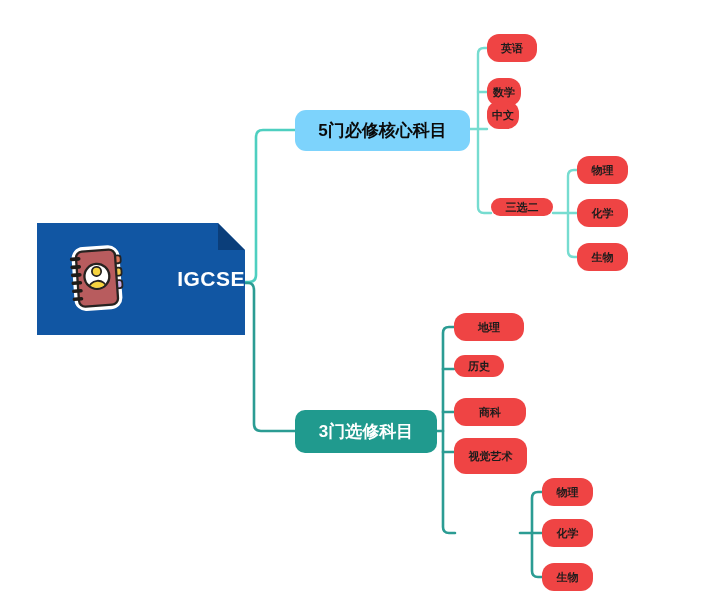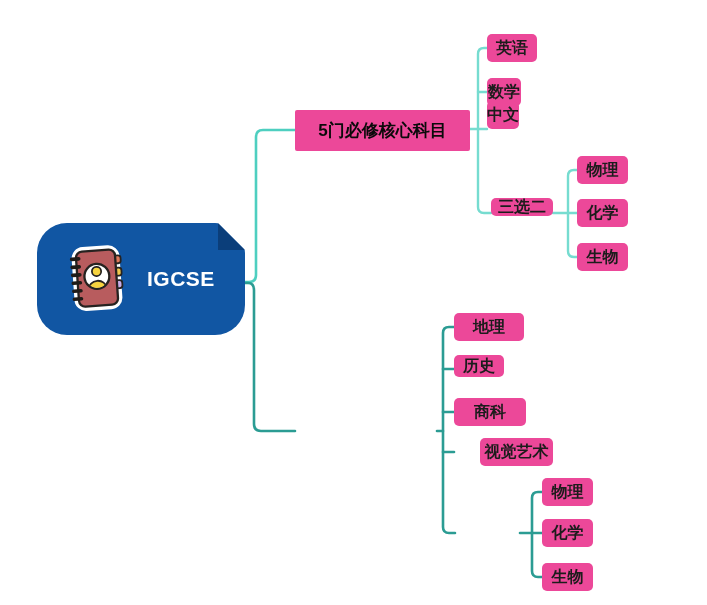--- a/index.html
+++ b/index.html
@@ -13,45 +13,44 @@
   svg.wires{position:absolute;left:0;top:0;}
   .node{
     position:absolute;
     display:flex;align-items:center;justify-content:center;
     box-sizing:border-box;
     font-weight:bold;
     white-space:nowrap;
     cursor:default;
   }
   .leaf{
-    background:#ec4899;
+    background:#ef4444;
     color:#1c1c1c;
-    border-radius:5px;
-    font-size:16px;
+    border-radius:12px;
+    font-size:11px;
   }
   .branch1{
-    background:#ec4899;
+    background:#7dd3fc;
     color:#0a0a0a;
-    border-radius:2px;
+    border-radius:11px;
     font-size:17px;
   }
   .branch2{
     background:#209a8e;
     color:#ffffff;
     border-radius:10px;
     font-size:17px;
   }
   .root{
     left:37px;top:223px;width:208px;height:112px;
     background:#1156a3;
     clip-path:polygon(0 0, calc(100% - 27px) 0, 100% 27px, 100% 100%, 0 100%);
-    justify-content:flex-start;
+    justify-content:space-between;
     padding-left:28px;
     gap:18px;
-    border-radius:30px;
   }
   .root .fold{
     position:absolute;top:0;right:0;width:27px;height:27px;
     background:#0b3e7a;
     clip-path:polygon(0 0, 100% 100%, 0 100%);
   }
   .root-label{
     color:#ffffff;
     font-size:21px;
     letter-spacing:0.5px;
@@ -135,23 +134,24 @@
 
   <div class="node leaf" style="left:487px;top:34px;width:50px;height:28px">英语</div>
   <div class="node leaf" style="left:487px;top:78px;width:34px;height:28px">数学</div>
   <div class="node leaf" style="left:487px;top:101px;width:32px;height:28px">中文</div>
 
   <div class="node leaf" style="left:491px;top:198px;width:62px;height:18px">三选二</div>
   <div class="node leaf" style="left:577px;top:156px;width:51px;height:28px">物理</div>
   <div class="node leaf" style="left:577px;top:199px;width:51px;height:28px">化学</div>
   <div class="node leaf" style="left:577px;top:243px;width:51px;height:28px">生物</div>
 
+  <div class="node branch2" style="left:295px;top:410px;width:142px;height:43px">3门选修科目</div>
 
   <div class="node leaf" style="left:454px;top:313px;width:70px;height:28px">地理</div>
   <div class="node leaf" style="left:454px;top:355px;width:50px;height:22px">历史</div>
   <div class="node leaf" style="left:454px;top:398px;width:72px;height:28px">商科</div>
-  <div class="node leaf" style="left:480px;top:438px;width:73px;height:28px">视觉艺术</div>
+  <div class="node leaf" style="left:454px;top:438px;width:73px;height:36px">视觉艺术</div>
 
   <div class="node leaf" style="left:542px;top:478px;width:51px;height:28px">物理</div>
   <div class="node leaf" style="left:542px;top:519px;width:51px;height:28px">化学</div>
   <div class="node leaf" style="left:542px;top:563px;width:51px;height:28px">生物</div>
 
 </div>
 
 </body></html>

